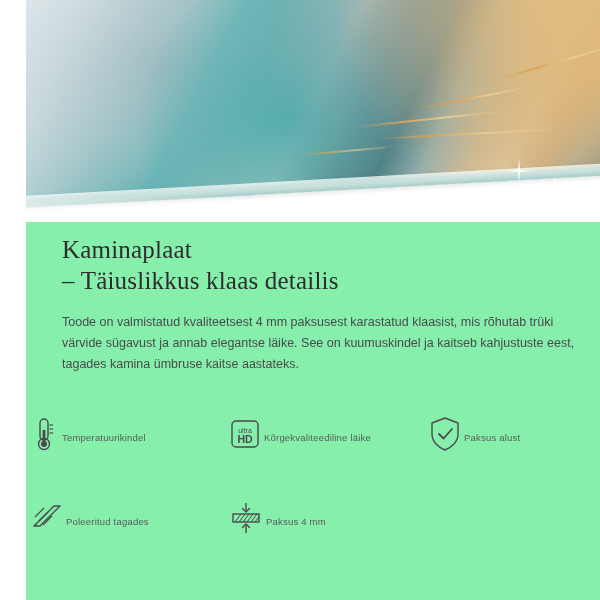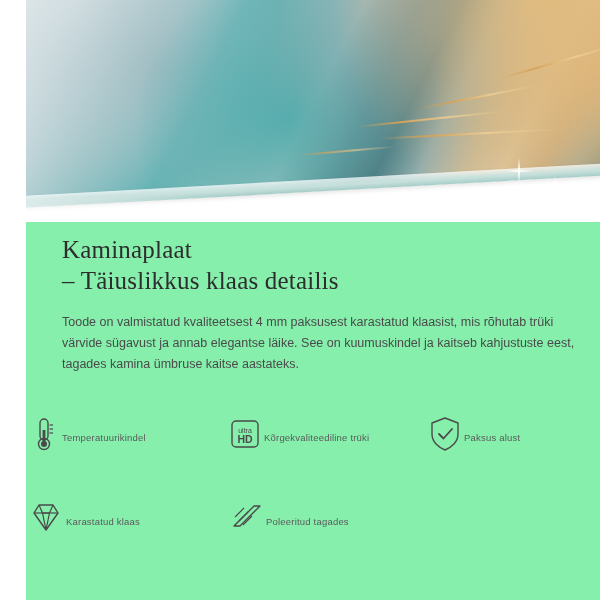--- a/index.html
+++ b/index.html
@@ -221,53 +221,59 @@
     </div>
 
     <div class="feature">
       <div class="feature-icon">
         <svg width="38" height="38" viewBox="0 0 38 38">
           <rect x="6" y="6" width="26" height="26" rx="4" fill="none" stroke="#4a4a4a" stroke-width="1.4"></rect>
           <text x="19" y="17.5" text-anchor="middle" font-family="Liberation Sans, sans-serif" font-size="7" fill="#4a4a4a">ultra</text>
           <text x="19" y="28" text-anchor="middle" font-family="Liberation Sans, sans-serif" font-size="10.5" font-weight="bold" fill="#4a4a4a">HD</text>
         </svg>
       </div>
-      <div class="feature-label">Kõrgekvaliteediline trüki</div>
+      <div class="feature-label">Kõrgekvaliteediline läike</div>
     </div>
 
     <div class="feature">
       <div class="feature-icon">
         <svg width="38" height="40" viewBox="0 0 38 40">
           <path d="M19 4 L32 9 V20 C32 28 25.5 33.5 19 36 C12.5 33.5 6 28 6 20 V9 Z" fill="none" stroke="#4a4a4a" stroke-width="1.4" stroke-linejoin="round"></path>
           <path d="M13 20 L17.5 24.5 L26 15" fill="none" stroke="#4a4a4a" stroke-width="1.8" stroke-linecap="round" stroke-linejoin="round"></path>
         </svg>
       </div>
       <div class="feature-label">Paksus alust</div>
     </div>
 
-    <div class="feature">
-      <div class="feature-icon">
-        <svg width="40" height="38" viewBox="0 0 40 38">
-          <path d="M8 14 L13 6 H27 L32 14 L20 31 Z" fill="none" stroke="#4a4a4a" stroke-width="1.4" stroke-linejoin="round"></path>
-          <path d="M8 14 H32" stroke="#4a4a4a" stroke-width="1.2"></path>
-          <path d="M13 6 L16.5 14 L20 31" stroke="#4a4a4a" stroke-width="1.2" fill="none"></path>
-          <path d="M27 6 L23.5 14 L20 31" stroke="#4a4a4a" stroke-width="1.2" fill="none"></path>
-          <path d="M16.5 14 H23.5" stroke="#4a4a4a" stroke-width="1.2"></path>
-        </svg>
-      </div>
-      <div class="feature-label">Karastatud klaas</div>
-    </div>
 
     <div class="feature">
       <div class="feature-icon">
         <svg width="40" height="36" viewBox="0 0 40 36">
           <path d="M8 26 L28 6 H34 L14 26 Z" fill="none" stroke="#4a4a4a" stroke-width="1.4" stroke-linejoin="round"></path>
           <line x1="13" y1="21" x2="22" y2="12" stroke="#4a4a4a" stroke-width="1.1"></line>
           <line x1="17" y1="25" x2="26" y2="16" stroke="#4a4a4a" stroke-width="1.1"></line>
           <line x1="9" y1="17" x2="18" y2="8" stroke="#4a4a4a" stroke-width="1.1"></line>
         </svg>
       </div>
       <div class="feature-label">Poleeritud tagades</div>
     </div>
 
+    <div class="feature">
+      <div class="feature-icon">
+        <svg width="40" height="40" viewBox="0 0 40 40">
+          <line x1="20" y1="5" x2="20" y2="13" stroke="#4a4a4a" stroke-width="1.4"></line>
+          <path d="M16.5 10.5 L20 14 L23.5 10.5" fill="none" stroke="#4a4a4a" stroke-width="1.4" stroke-linecap="round" stroke-linejoin="round"></path>
+          <rect x="7" y="16" width="26" height="8" fill="none" stroke="#4a4a4a" stroke-width="1.4"></rect>
+          <line x1="9" y1="24" x2="15" y2="16" stroke="#4a4a4a" stroke-width="1"></line>
+          <line x1="13" y1="24" x2="19" y2="16" stroke="#4a4a4a" stroke-width="1"></line>
+          <line x1="17" y1="24" x2="23" y2="16" stroke="#4a4a4a" stroke-width="1"></line>
+          <line x1="21" y1="24" x2="27" y2="16" stroke="#4a4a4a" stroke-width="1"></line>
+          <line x1="25" y1="24" x2="31" y2="16" stroke="#4a4a4a" stroke-width="1"></line>
+          <line x1="29" y1="24" x2="33" y2="18.7" stroke="#4a4a4a" stroke-width="1"></line>
+          <line x1="20" y1="35" x2="20" y2="27" stroke="#4a4a4a" stroke-width="1.4"></line>
+          <path d="M16.5 29.5 L20 26 L23.5 29.5" fill="none" stroke="#4a4a4a" stroke-width="1.4" stroke-linecap="round" stroke-linejoin="round"></path>
+        </svg>
+      </div>
+      <div class="feature-label">Paksus 4 mm</div>
+    </div>
 
   </div>
 </div>
 
 </body></html>

